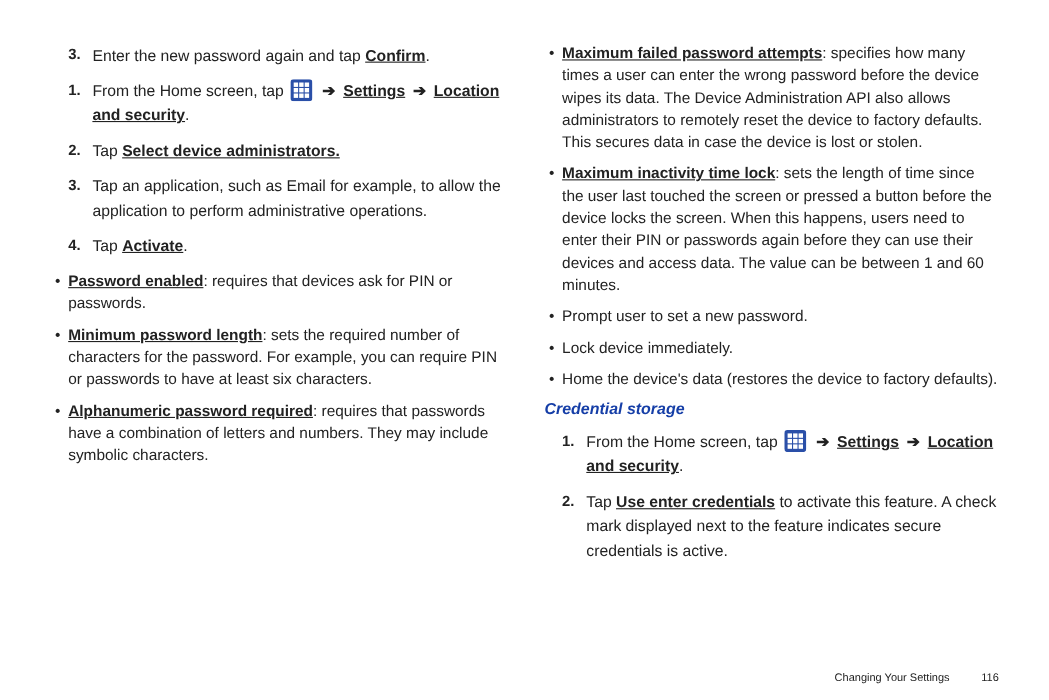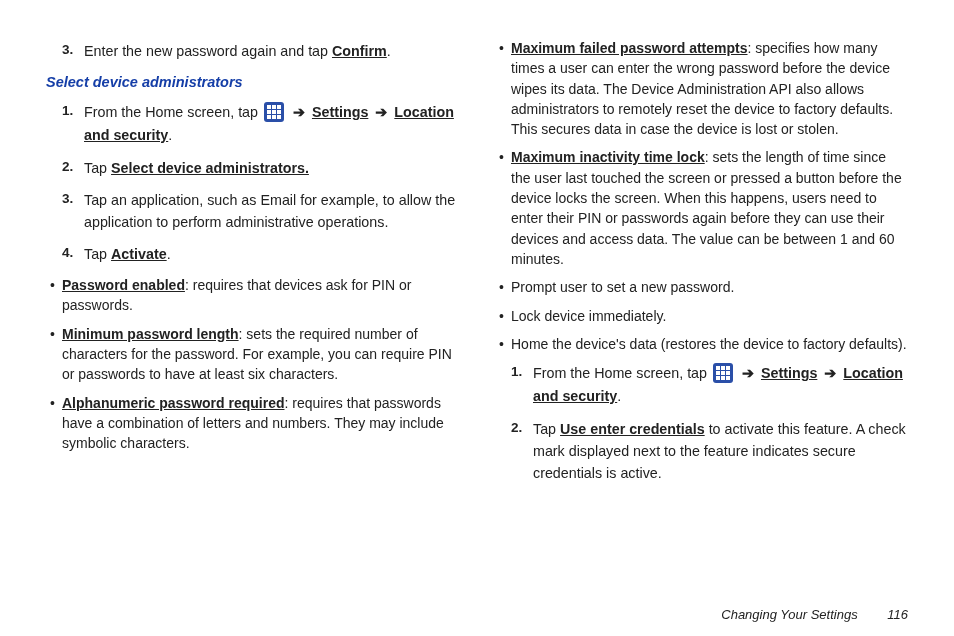--- a/index.html
+++ b/index.html
@@ -78,43 +78,41 @@
     display: inline-block;
     vertical-align: middle;
     width: 20px;
     height: 20px;
     margin: 0 2px 2px 2px;
   }
   .footer {
     position: absolute;
     bottom: 14px;
     right: 46px;
-    font-size: 13px;
+    font-size: 10px;
     color: #222;
-    font-style: italic;
   }
   .footer .ftitle { margin-right: 26px; }
 </style>
 </head>
 <body>
 
 <div class="columns">
 
   <div class="col">
 
     <ol class="numlist">
       <li>
         <span class="num-marker">3.</span>
         <span class="num-body">
           <span>Enter the new password again and tap </span><span class="b">Confirm</span><span>.</span>
         </span>
       </li>
     </ol>
 
-    <div class="sub-heading">Select device administrators</div>
 
 
     <ol class="numlist">
       <li>
         <span class="num-marker">1.</span>
         <span class="num-body">
           <span>From the Home screen, tap </span>
           <span class="app-icon">
             <svg viewBox="0 0 20 20" width="20" height="20">
               <rect x="0" y="0" width="20" height="20" rx="3" fill="#2a4fa8"></rect>
@@ -193,20 +191,21 @@
       <li>
         <span class="bullet-dot">•</span>
         <span class="bullet-body">Lock device immediately.</span>
       </li>
       <li>
         <span class="bullet-dot">•</span>
         <span class="bullet-body">Home the device's data (restores the device to factory defaults).</span>
       </li>
     </ul>
 
+    <div class="sub-heading">Credential storage</div>
 
 
     <ol class="numlist">
       <li>
         <span class="num-marker">1.</span>
         <span class="num-body">
           <span>From the Home screen, tap </span>
           <span class="app-icon">
             <svg viewBox="0 0 20 20" width="20" height="20">
               <rect x="0" y="0" width="20" height="20" rx="3" fill="#2a4fa8"></rect>

